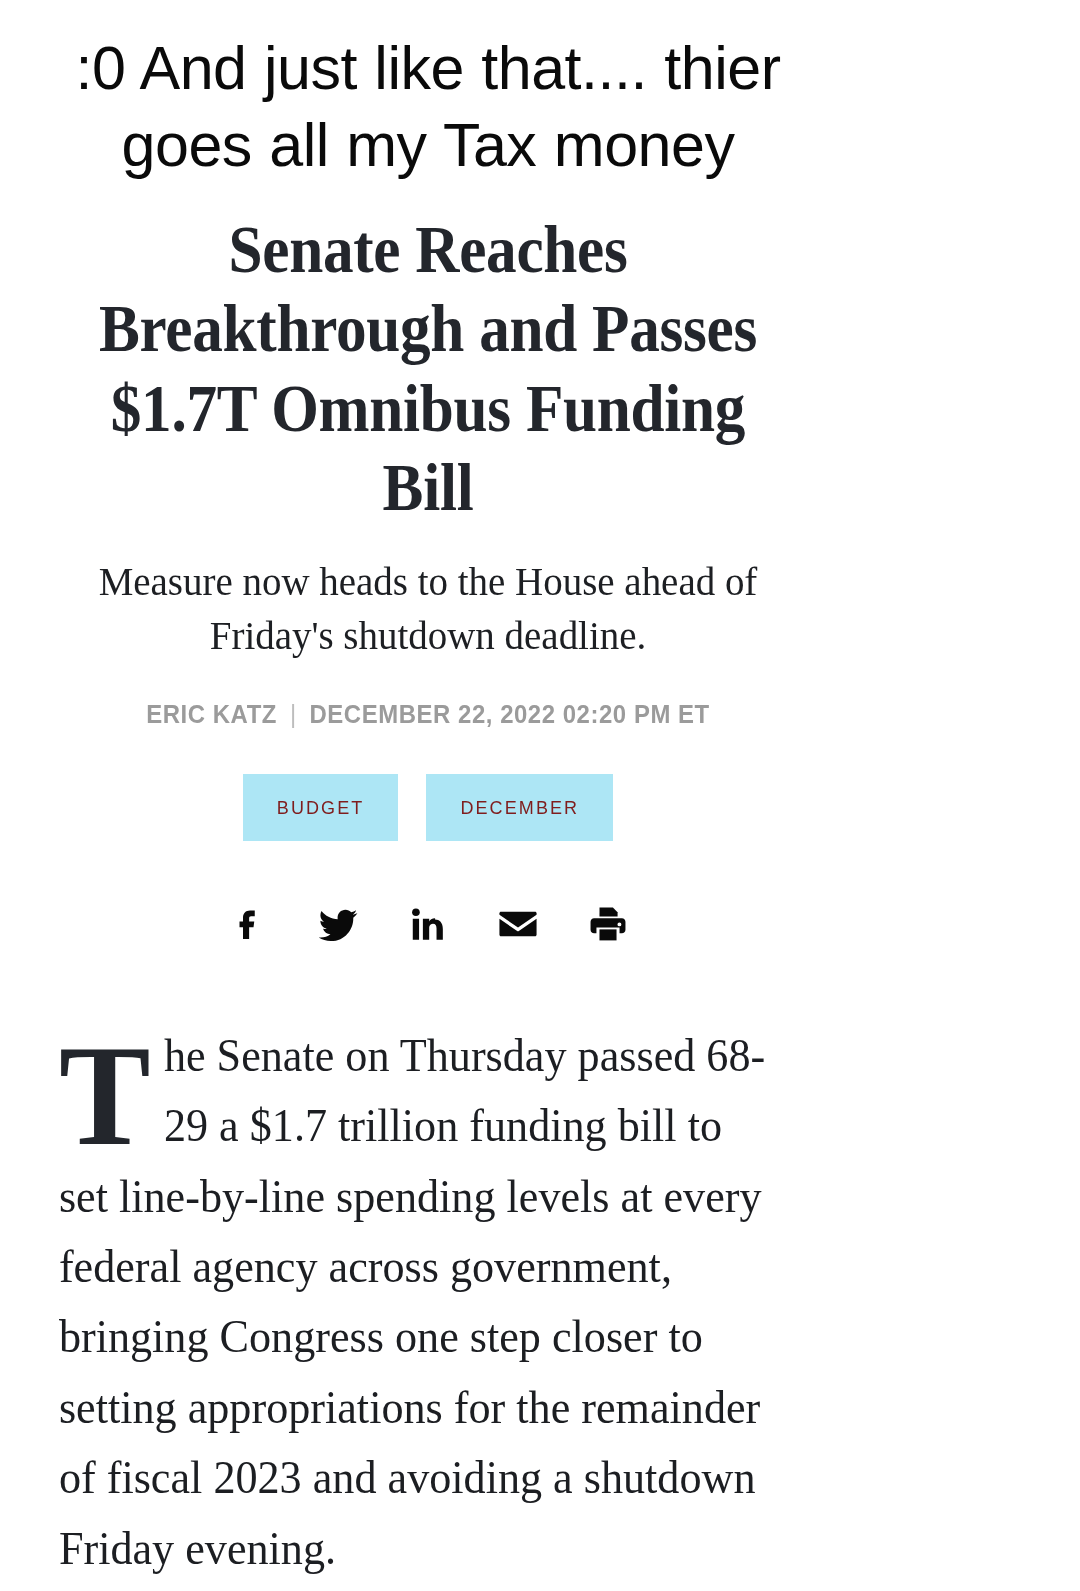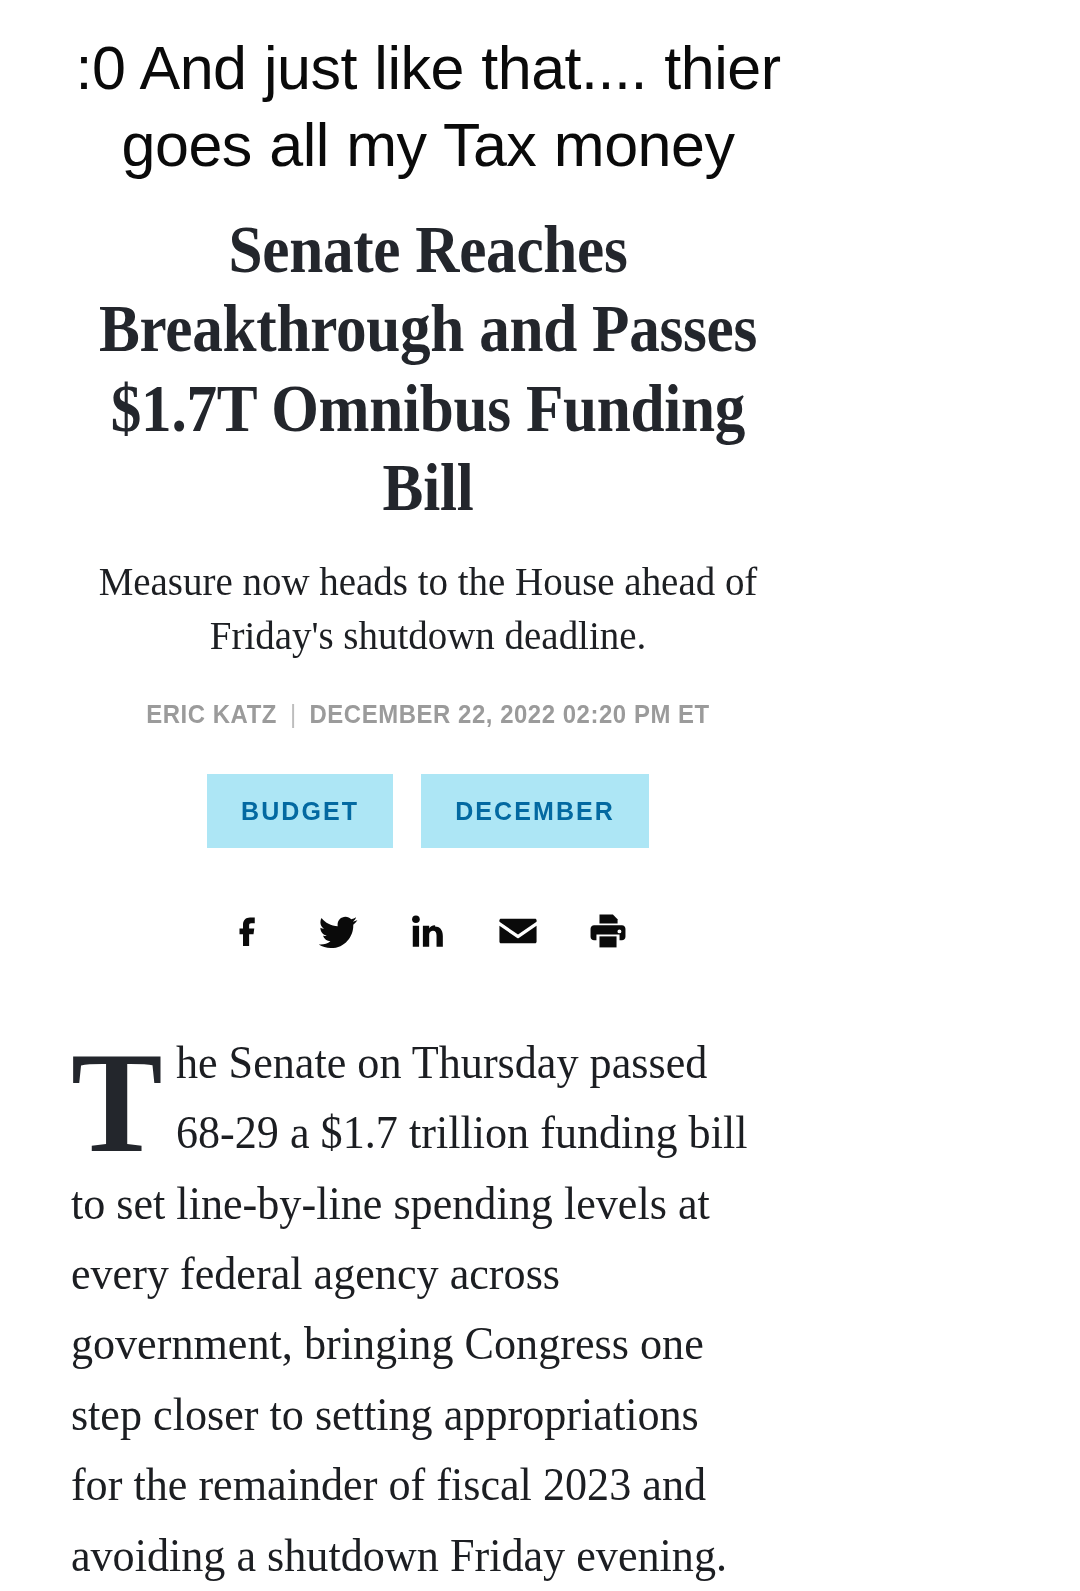--- a/index.html
+++ b/index.html
@@ -31,21 +31,21 @@
     font-size: 61px;
     line-height: 1.26;
     font-weight: 400;
     color: #0a0a0a;
     letter-spacing: -0.5px;
     word-spacing: 1px;
   }
 
   
   .article {
-    padding: 0 44px;
+    padding: 0 32px;
   }
 
   .headline {
     margin: 22px 0 0 0;
     text-align: center;
     font-family: "Liberation Serif", "DejaVu Serif", serif;
     font-weight: 700;
     font-size: 68px;
     line-height: 1.17;
     color: #23262c;
@@ -85,24 +85,24 @@
 
   
   .tags {
     margin: 44px 0 0 0;
     display: flex;
     justify-content: center;
     gap: 28px;
   }
   .tag {
     background: #ade6f5;
-    color: #0369a1;
-    font-family: "Liberation Sans", sans-serif;
-    font-weight: 700;
-    font-size: 25px;
+    color: #7f1d1d;
+    font-family: "Liberation Sans", sans-serif;
+    font-weight: 400;
+    font-size: 18px;
     letter-spacing: 2.1px;
     padding: 25px 34px 24px 34px;
     line-height: 1;
     cursor: pointer;
     border: none;
     display: inline-block;
   }
 
   
   .share {

